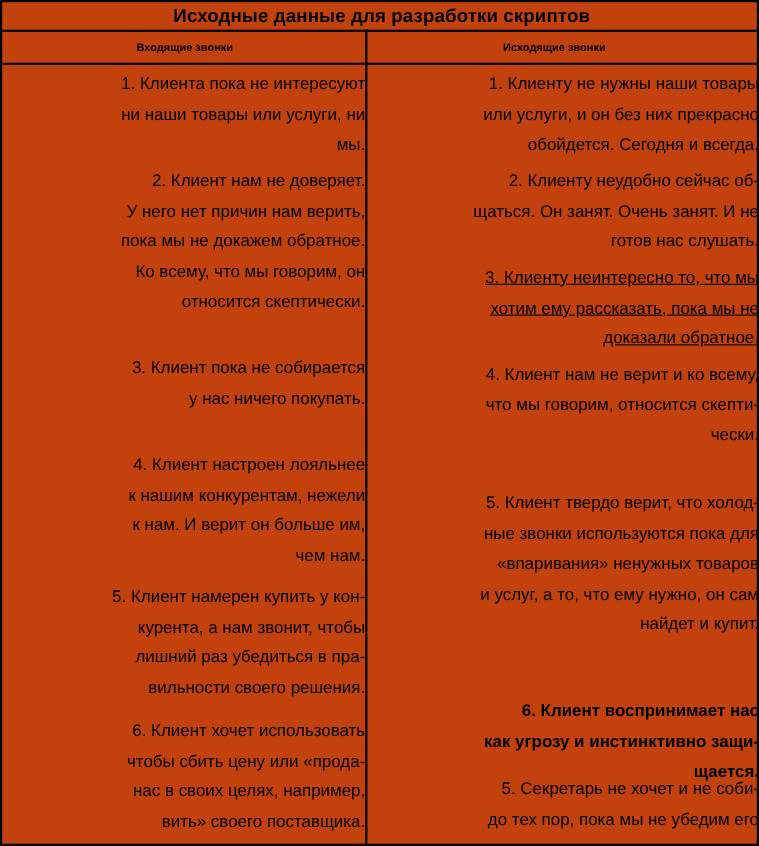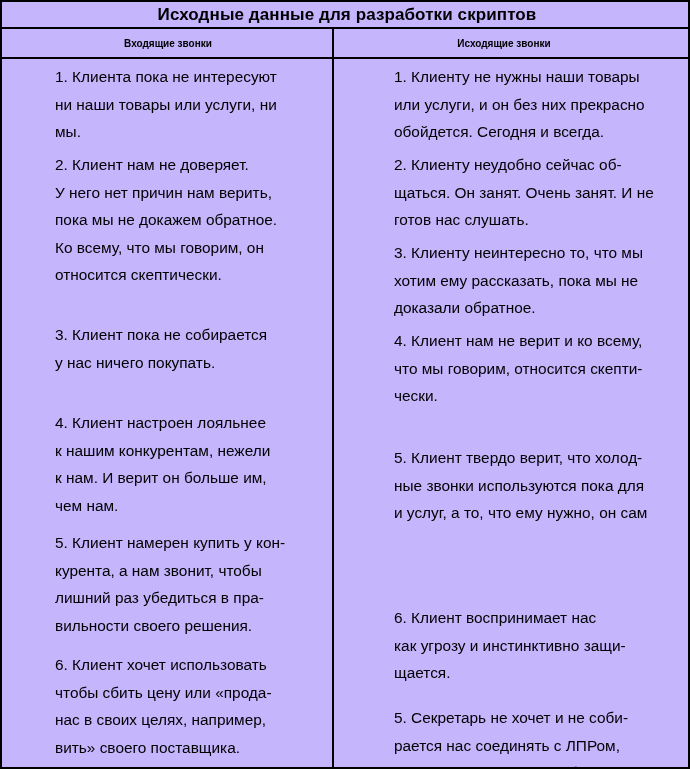--- a/index.html
+++ b/index.html
@@ -14,22 +14,23 @@
     color: #000000;
     -webkit-font-smoothing: none;
   }
 
   #table-root {
     position: relative;
     width: 690px;
     height: 769px;
     box-sizing: border-box;
     border: 2px solid #000000;
-    background: #c4b5fd;
+    background: #c2410c;
     overflow: hidden;
+    text-align: right;
   }
 
   
   .hrule {
     position: absolute;
     left: 0;
     width: 690px;
     height: 2px;
     background: #000000;
   }
@@ -175,40 +176,41 @@
       <div class="para" style="top: 4px;">
         <div class="line">1. Клиенту не нужны наши товары</div>
         <div class="line">или услуги, и он без них прекрасно</div>
         <div class="line">обойдется. Сегодня и всегда.</div>
       </div>
       <div class="para" style="top: 92px;">
         <div class="line">2. Клиенту неудобно сейчас об-</div>
         <div class="line">щаться. Он занят. Очень занят. И не</div>
         <div class="line">готов нас слушать.</div>
       </div>
-      <div class="para" style="top: 180px;">
+      <div class="para" style="top: 180px; text-decoration: underline;">
         <div class="line">3. Клиенту неинтересно то, что мы</div>
         <div class="line">хотим ему рассказать, пока мы не</div>
         <div class="line">доказали обратное.</div>
       </div>
       <div class="para" style="top: 268px;">
         <div class="line">4. Клиент нам не верит и ко всему,</div>
         <div class="line">что мы говорим, относится скепти-</div>
         <div class="line">чески.</div>
       </div>
       <div class="para" style="top: 385px;">
         <div class="line">5. Клиент твердо верит, что холод-</div>
         <div class="line">ные звонки используются пока для</div>
+        <div class="line">«впаривания» ненужных товаров</div>
         <div class="line">и услуг, а то, что ему нужно, он сам</div>
-      </div>
-      <div class="para" style="top: 545px;">
+        <div class="line">найдет и купит.</div>
+      </div>
+      <div class="para" style="top: 574px; font-weight: bold;">
         <div class="line">6. Клиент воспринимает нас</div>
         <div class="line">как угрозу и инстинктивно защи-</div>
         <div class="line">щается.</div>
       </div>
       <div class="para" style="top: 645px;">
         <div class="line">5. Секретарь не хочет и не соби-</div>
-        <div class="line">рается нас соединять с ЛПРом,</div>
         <div class="line">до тех пор, пока мы не убедим его</div>
       </div>
     </div>
 
 </div>
 
 </body></html>

